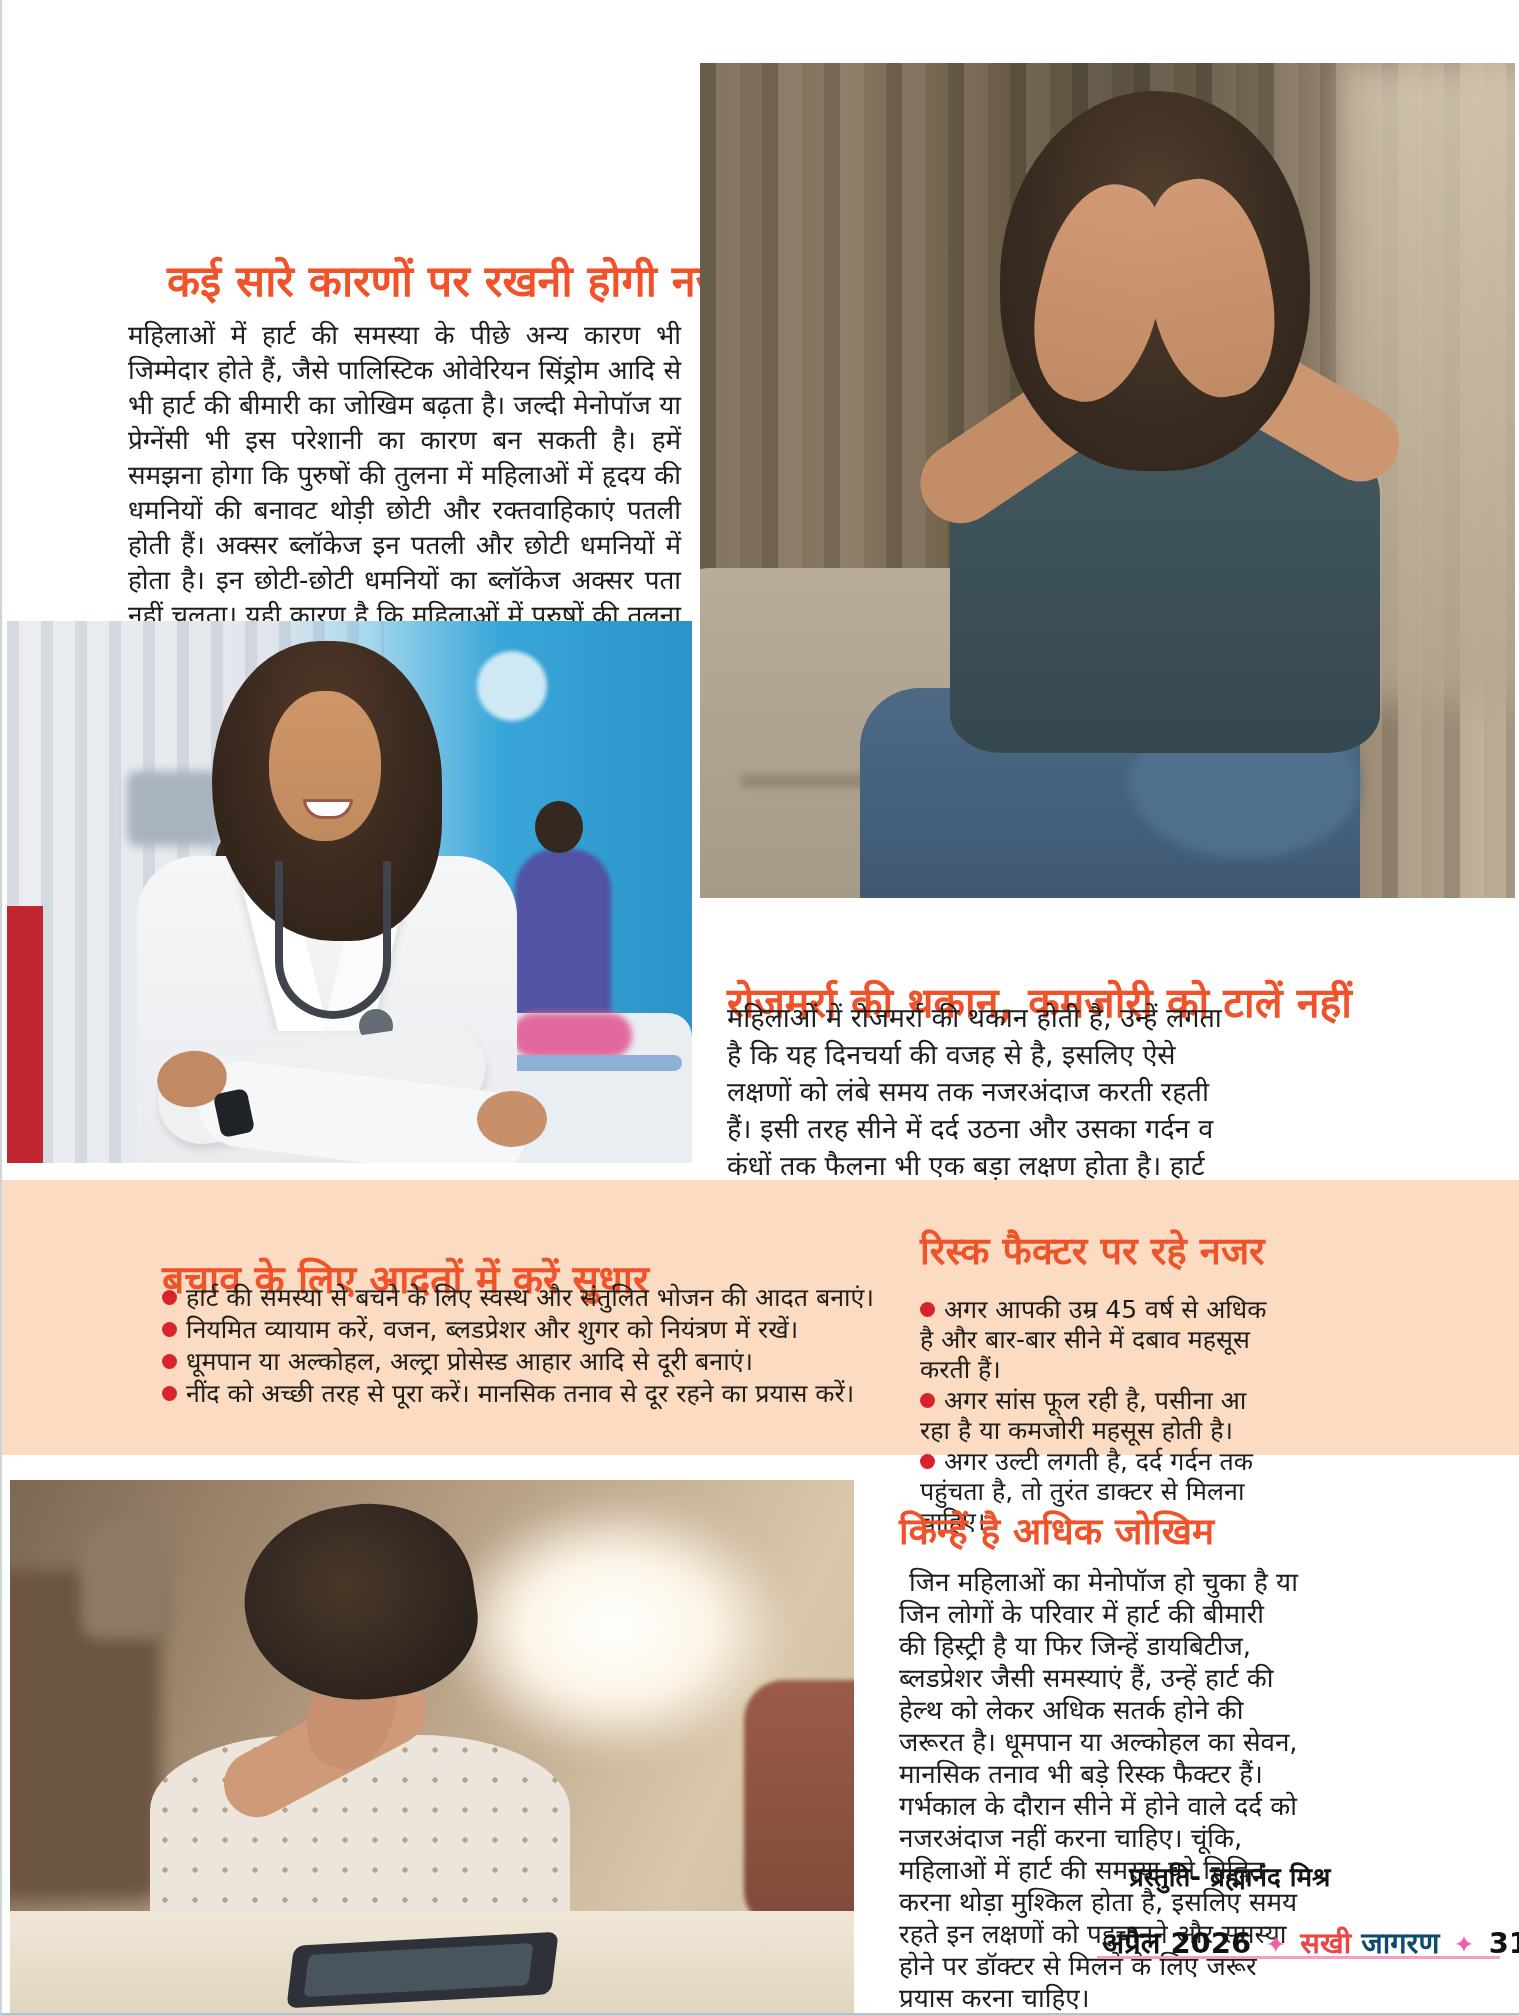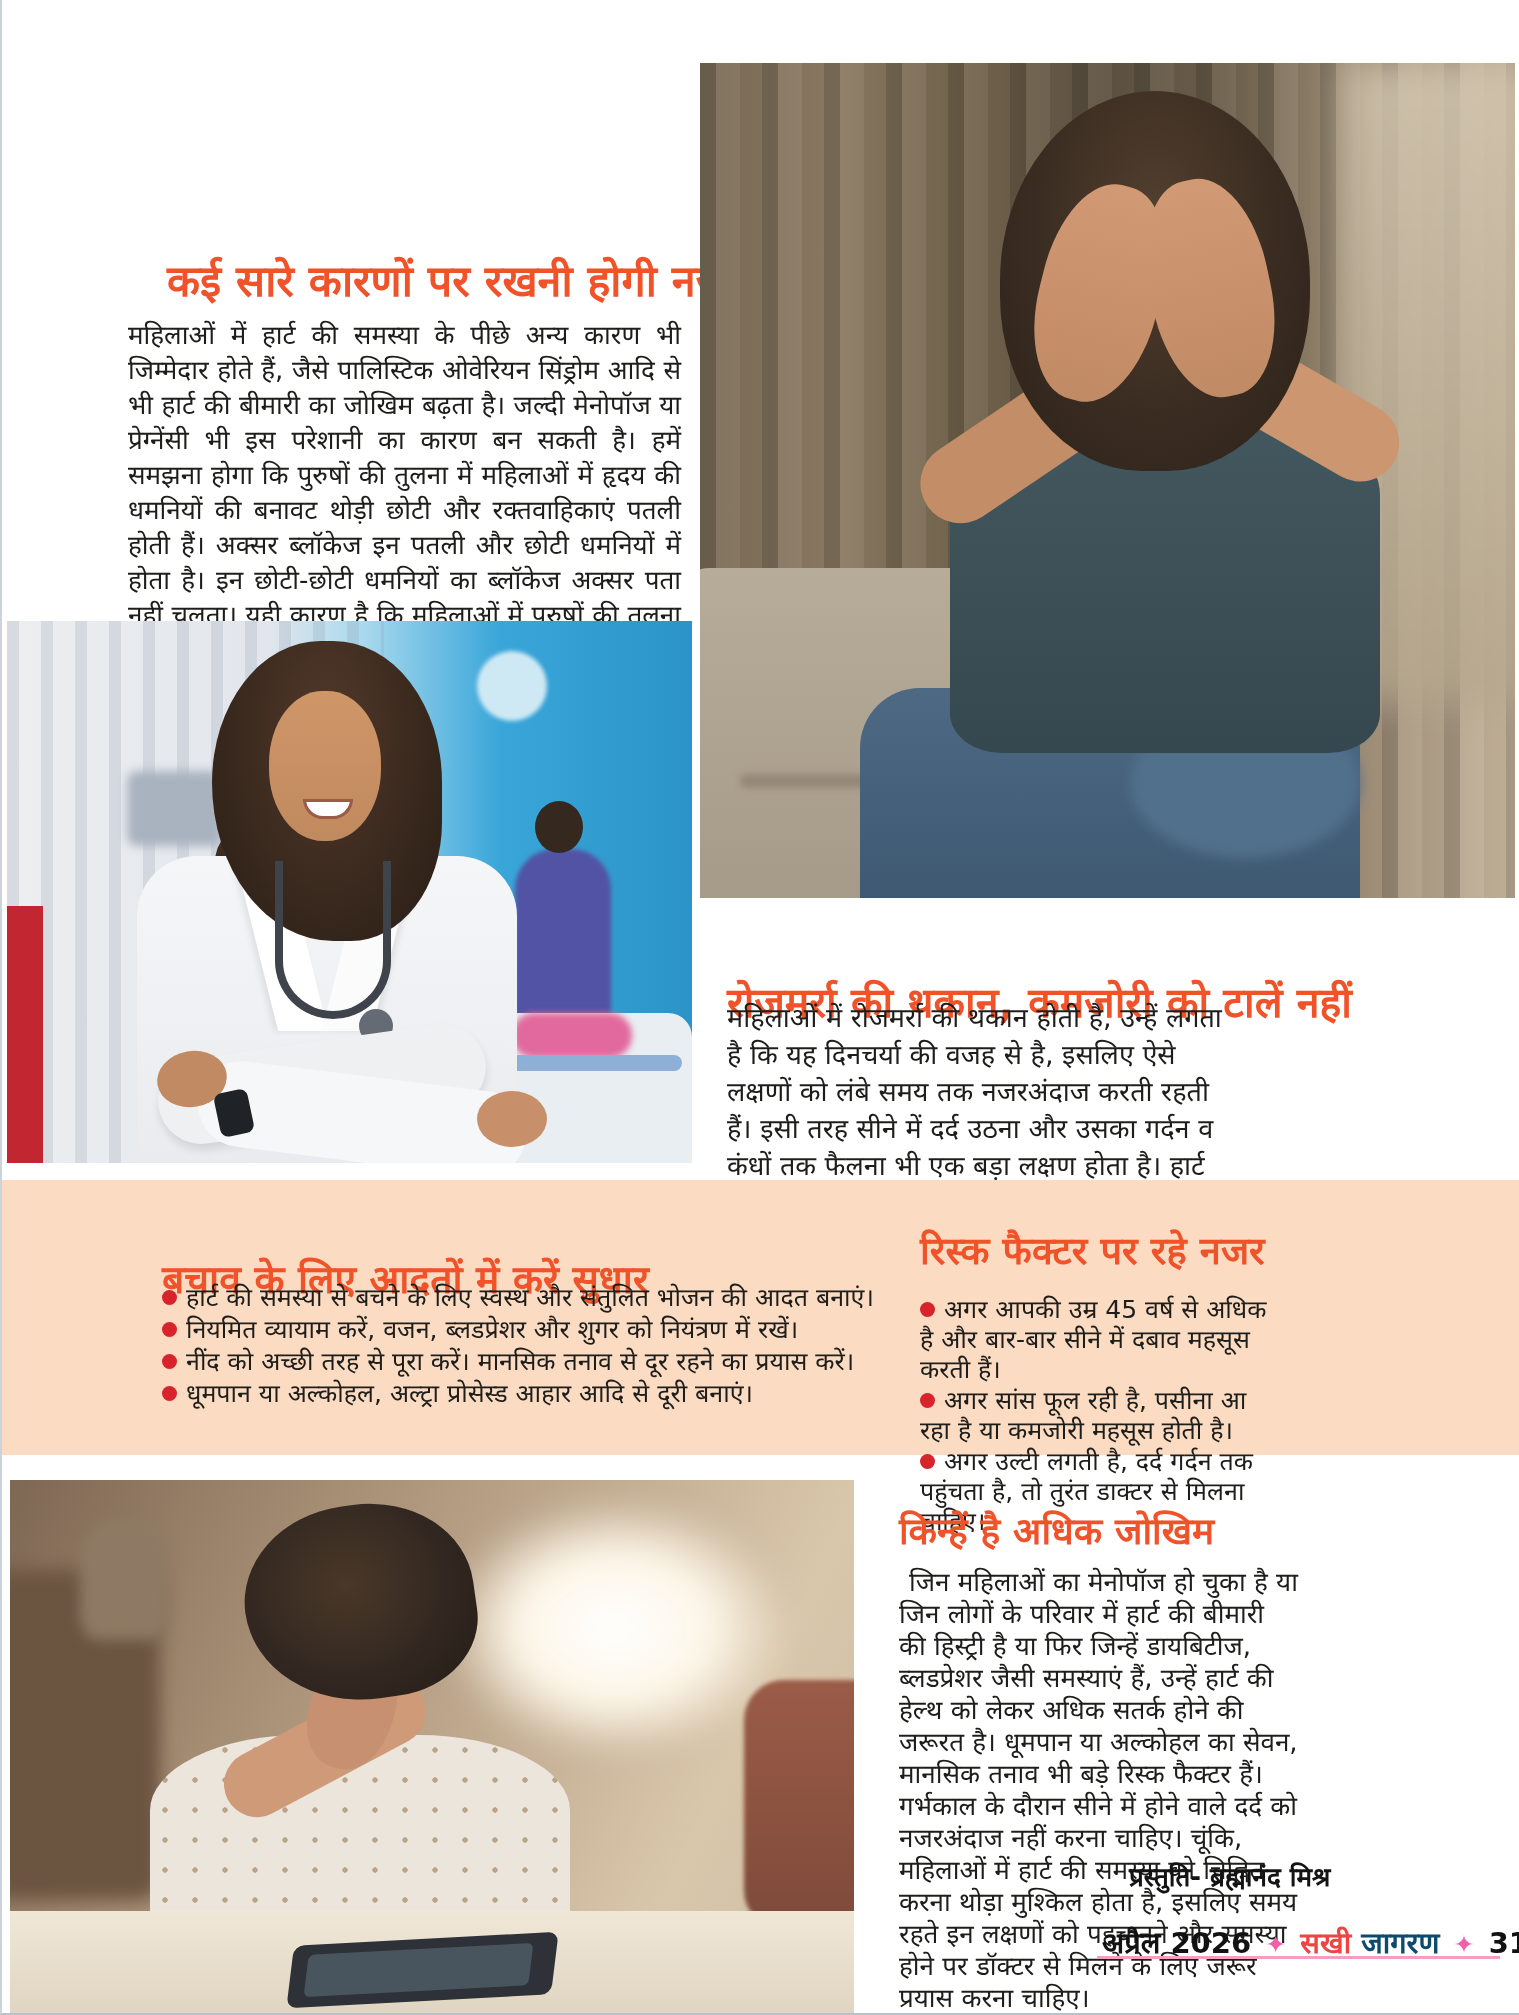--- a/index.html
+++ b/index.html
@@ -148,22 +148,22 @@
   </div>
 
   <h1 class="abs sec-head sec2-head">रोजमर्रा की थकान, कमजोरी को टालें नहीं</h1>
   <p class="abs body-txt sec2-body">महिलाओं में रोजमर्रा की थकान होती है, उन्हें लगता है कि यह दिनचर्या की वजह से है, इसलिए ऐसे लक्षणों को लंबे समय तक नजरअंदाज करती रहती हैं। इसी तरह सीने में दर्द उठना और उसका गर्दन व कंधों तक फैलना भी एक बड़ा लक्षण होता है। हार्ट की समस्या होने पर चक्कर और बेहोशी जैसे लक्षण भी हो सकते हैं। अचानक कमजोरी महसूस करना, घबराहट या फिर लगना कि धड़कन बहुत अधिक तेज हो गई है तो इसे टालने के बजाय तुरंत डॉक्टर से मिलना चाहिए।</p>
 
   <div class="abs band"></div>
   <h2 class="abs sec-head band-head-l">बचाव के लिए आदतों में करें सुधार</h2>
   <div class="abs blist blist-l">
     <div class="bitem"><span class="dot"></span><span>हार्ट की समस्या से बचने के लिए स्वस्थ और संतुलित भोजन की आदत बनाएं।</span></div>
     <div class="bitem"><span class="dot"></span><span>नियमित व्यायाम करें, वजन, ब्लडप्रेशर और शुगर को नियंत्रण में रखें।</span></div>
+    <div class="bitem"><span class="dot"></span><span>धूमपान या अल्कोहल, अल्ट्रा प्रोसेस्ड आहार आदि से दूरी बनाएं।</span></div>
     <div class="bitem"><span class="dot"></span><span>नींद को अच्छी तरह से पूरा करें। मानसिक तनाव से दूर रहने का प्रयास करें।</span></div>
-    <div class="bitem"><span class="dot"></span><span>धूमपान या अल्कोहल, अल्ट्रा प्रोसेस्ड आहार आदि से दूरी बनाएं।</span></div>
   </div>
   <h2 class="abs sec-head band-head-r">रिस्क फैक्टर पर रहे नजर</h2>
   <div class="abs blist blist-r">
     <div class="bitem"><span class="dot"></span><span>अगर आपकी उम्र 45 वर्ष से अधिक है और बार-बार सीने में दबाव महसूस करती हैं।</span></div>
     <div class="bitem"><span class="dot"></span><span>अगर सांस फूल रही है, पसीना आ रहा है या कमजोरी महसूस होती है।</span></div>
     <div class="bitem"><span class="dot"></span><span>अगर उल्टी लगती है, दर्द गर्दन तक पहुंचता है, तो तुरंत डाक्टर से मिलना चाहिए।</span></div>
   </div>
 
   <div class="abs ph phC">
     <div class="furn"></div>

